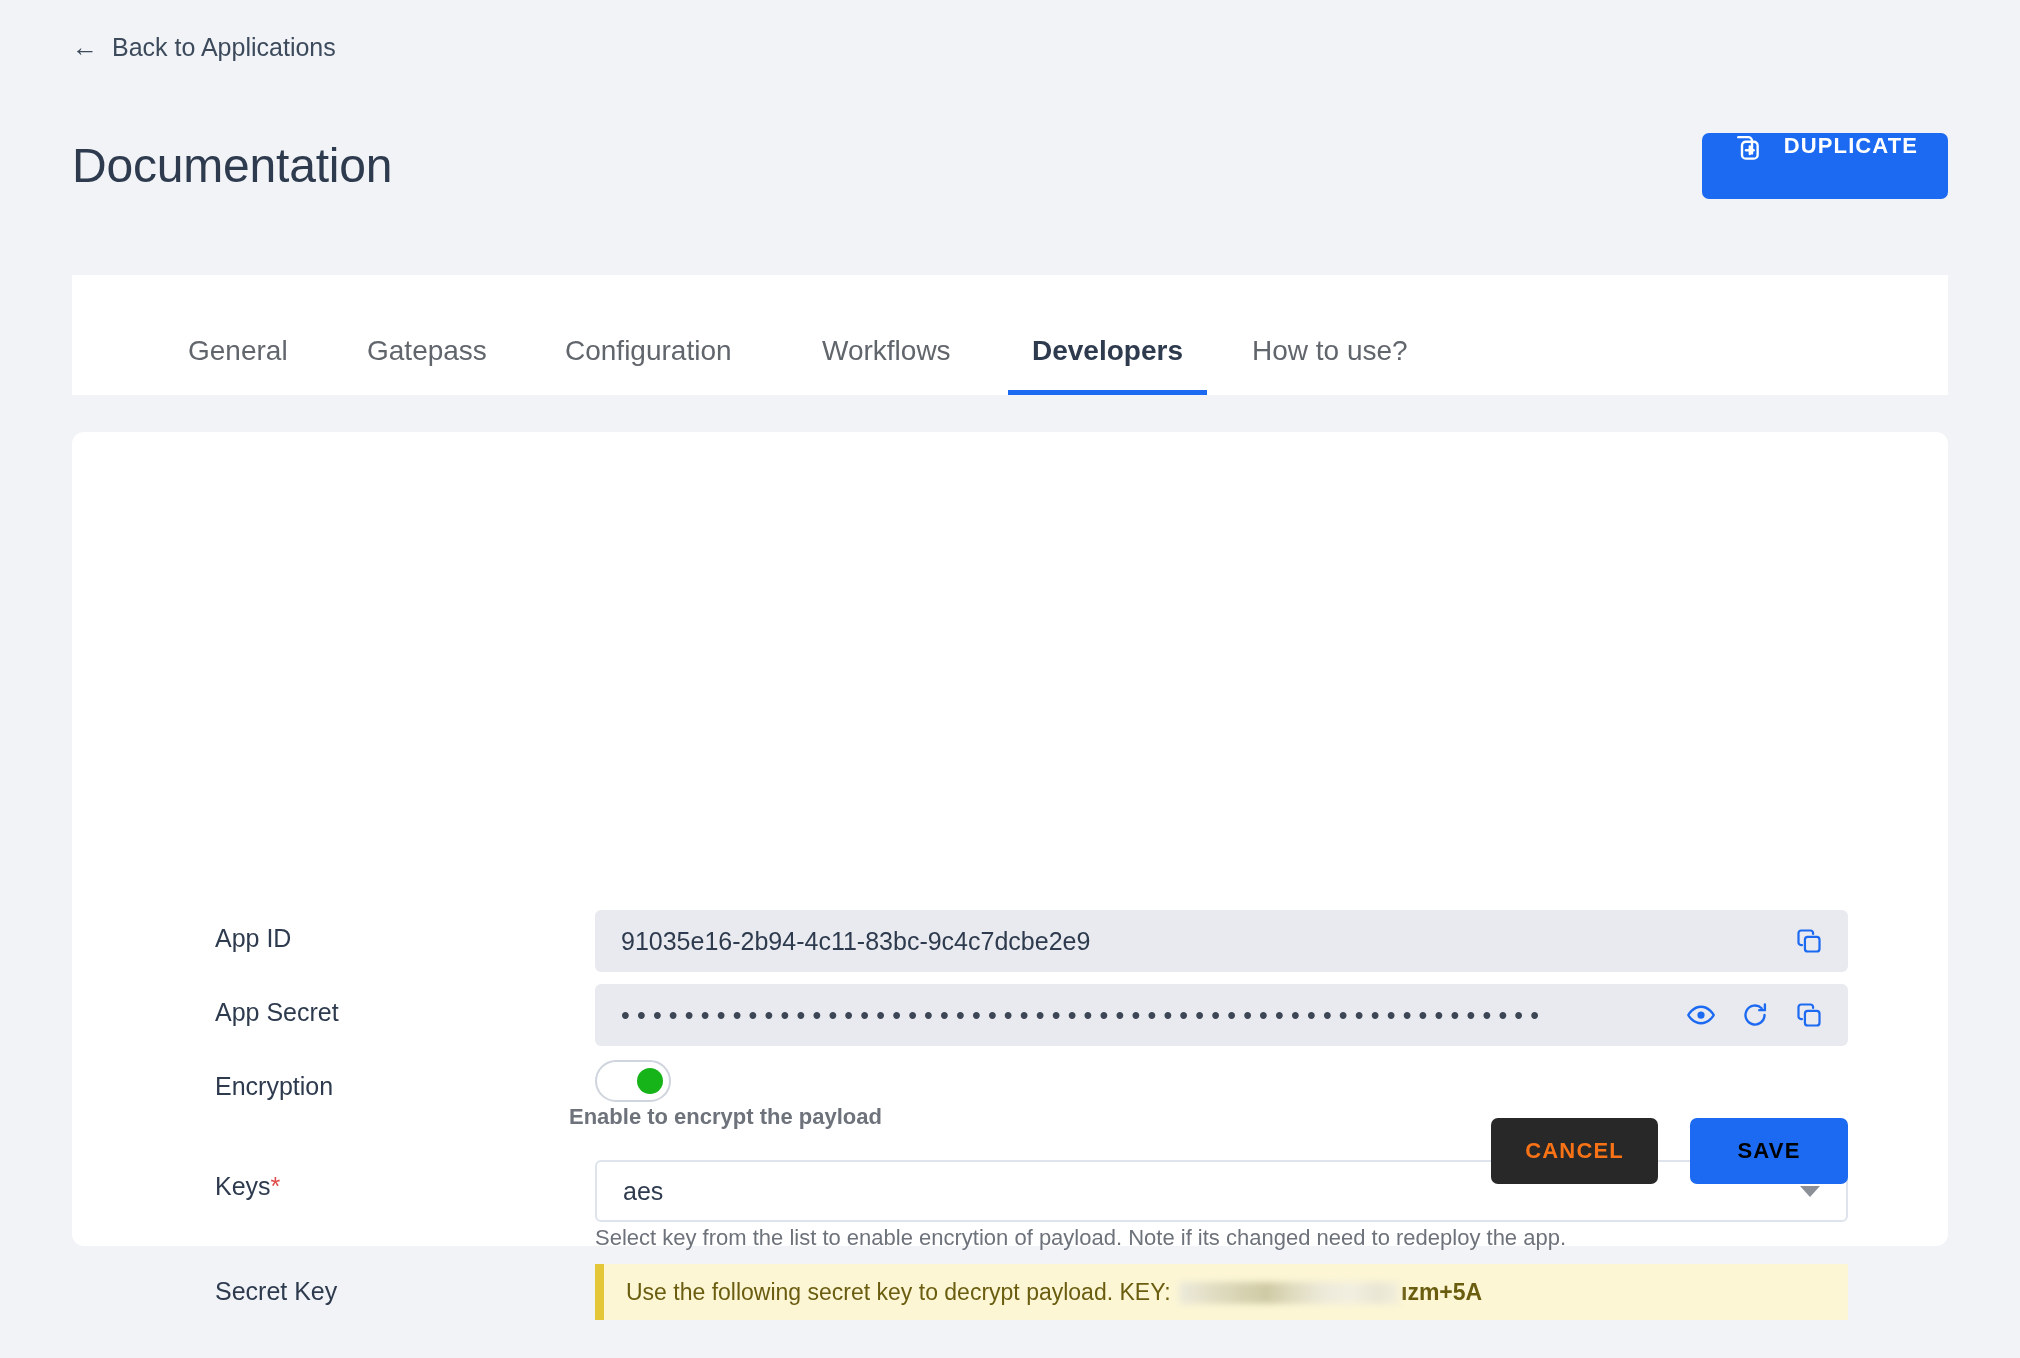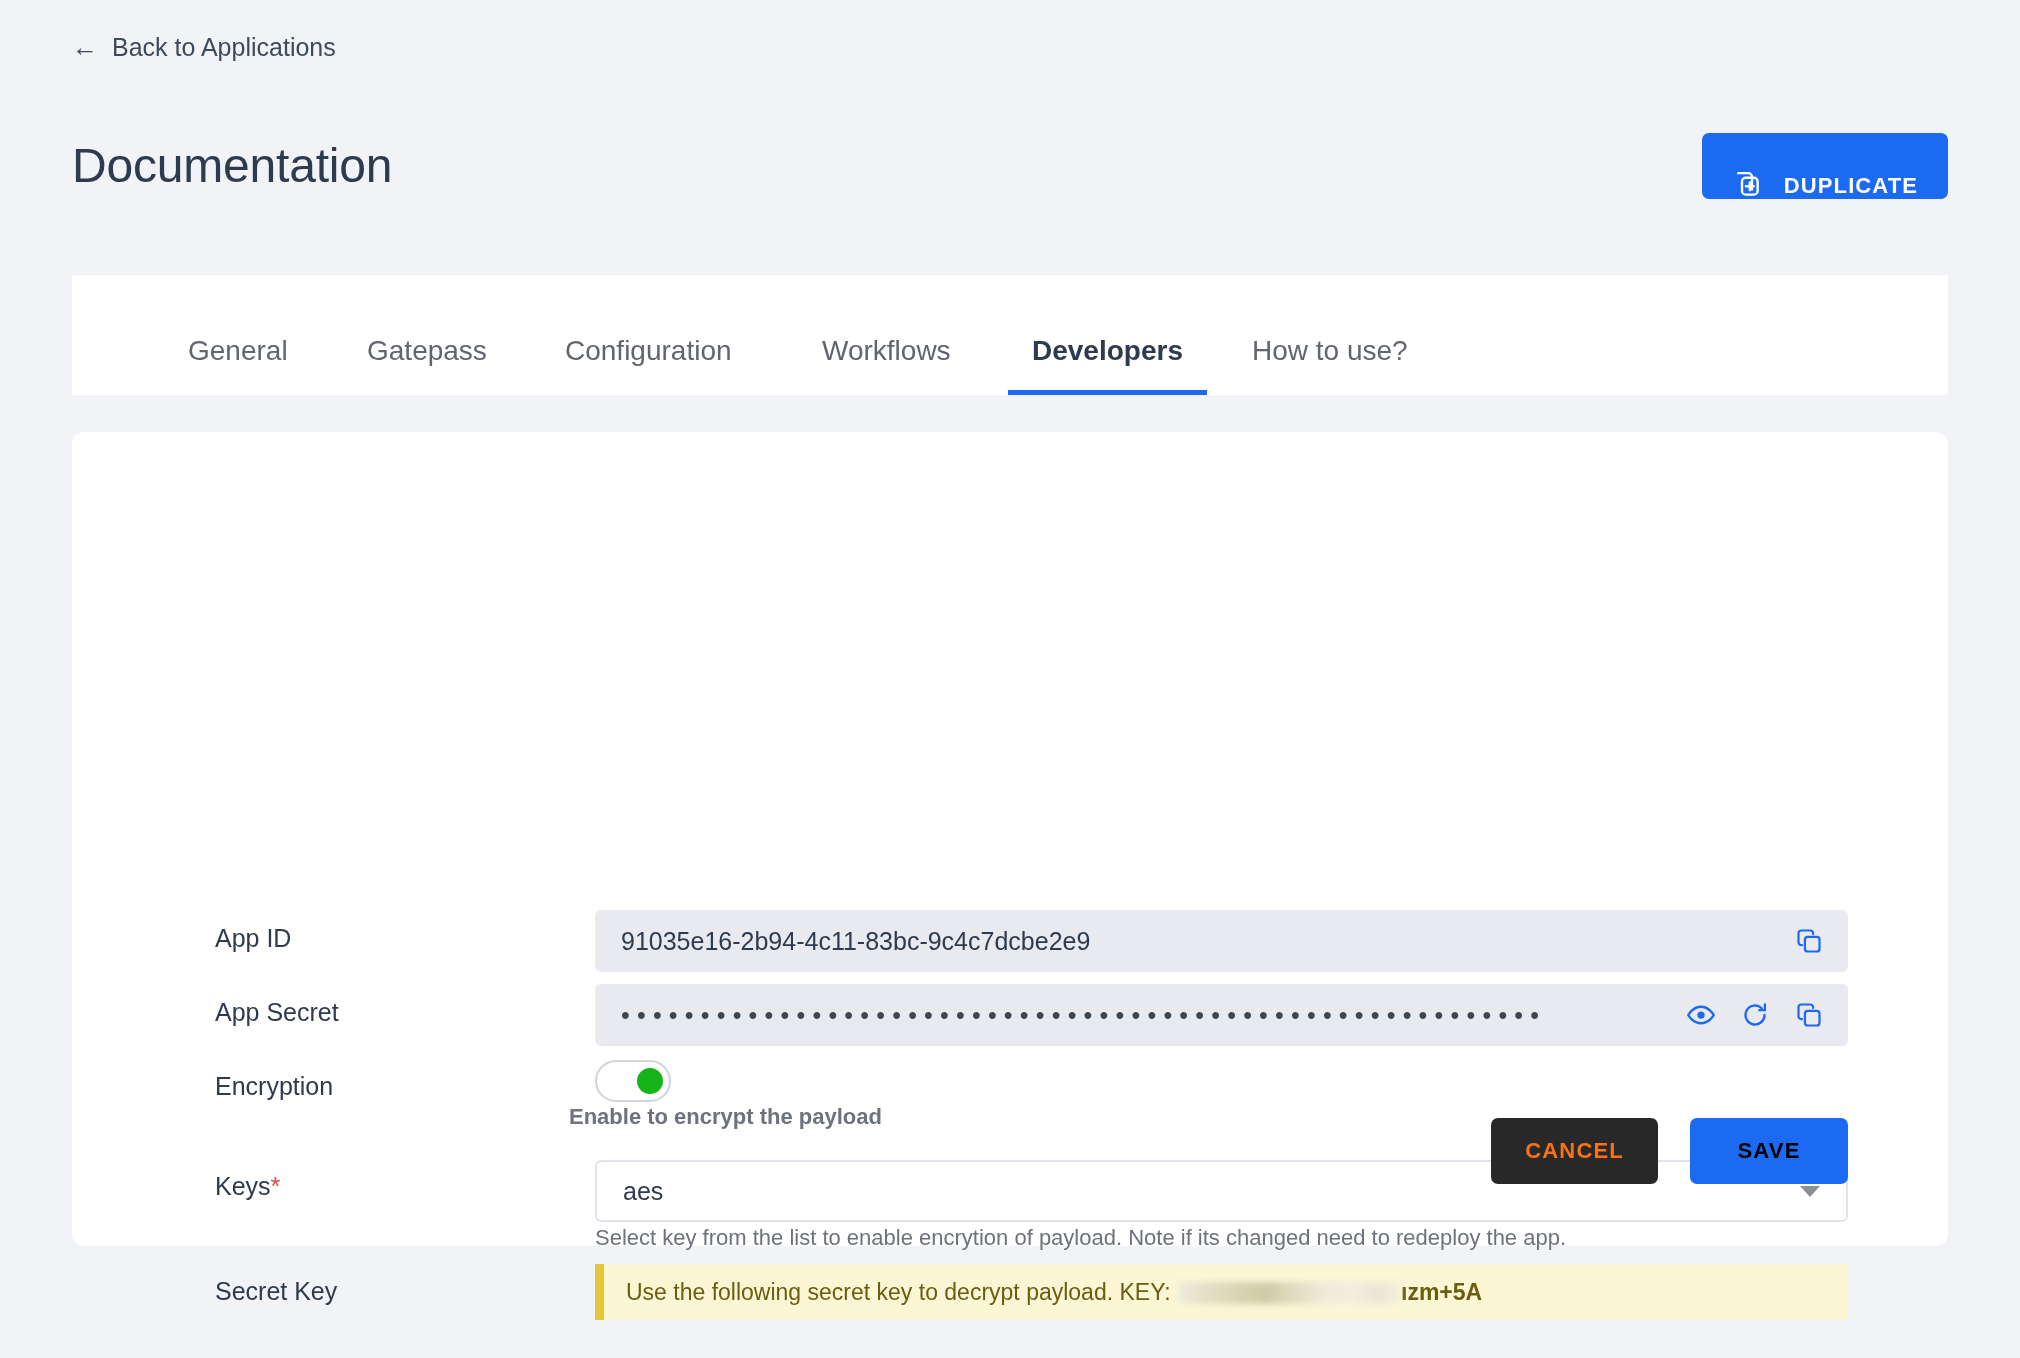--- a/index.html
+++ b/index.html
@@ -54,21 +54,21 @@
   }
   .page-title {
     font-size: 48px;
     font-weight: 400;
     color: #2e3b4e;
     letter-spacing: -0.2px;
     line-height: 1;
   }
   .duplicate-btn {
     display: inline-flex;
-    align-items: flex-end;
+    align-items: flex-start;
     gap: 22px;
     background: #1d6af2;
     color: #ffffff;
     border: none;
     border-radius: 7px;
     height: 66px;
     padding: 0 30px;
     font-family: "Liberation Sans", sans-serif;
     font-size: 22px;
     font-weight: 700;

